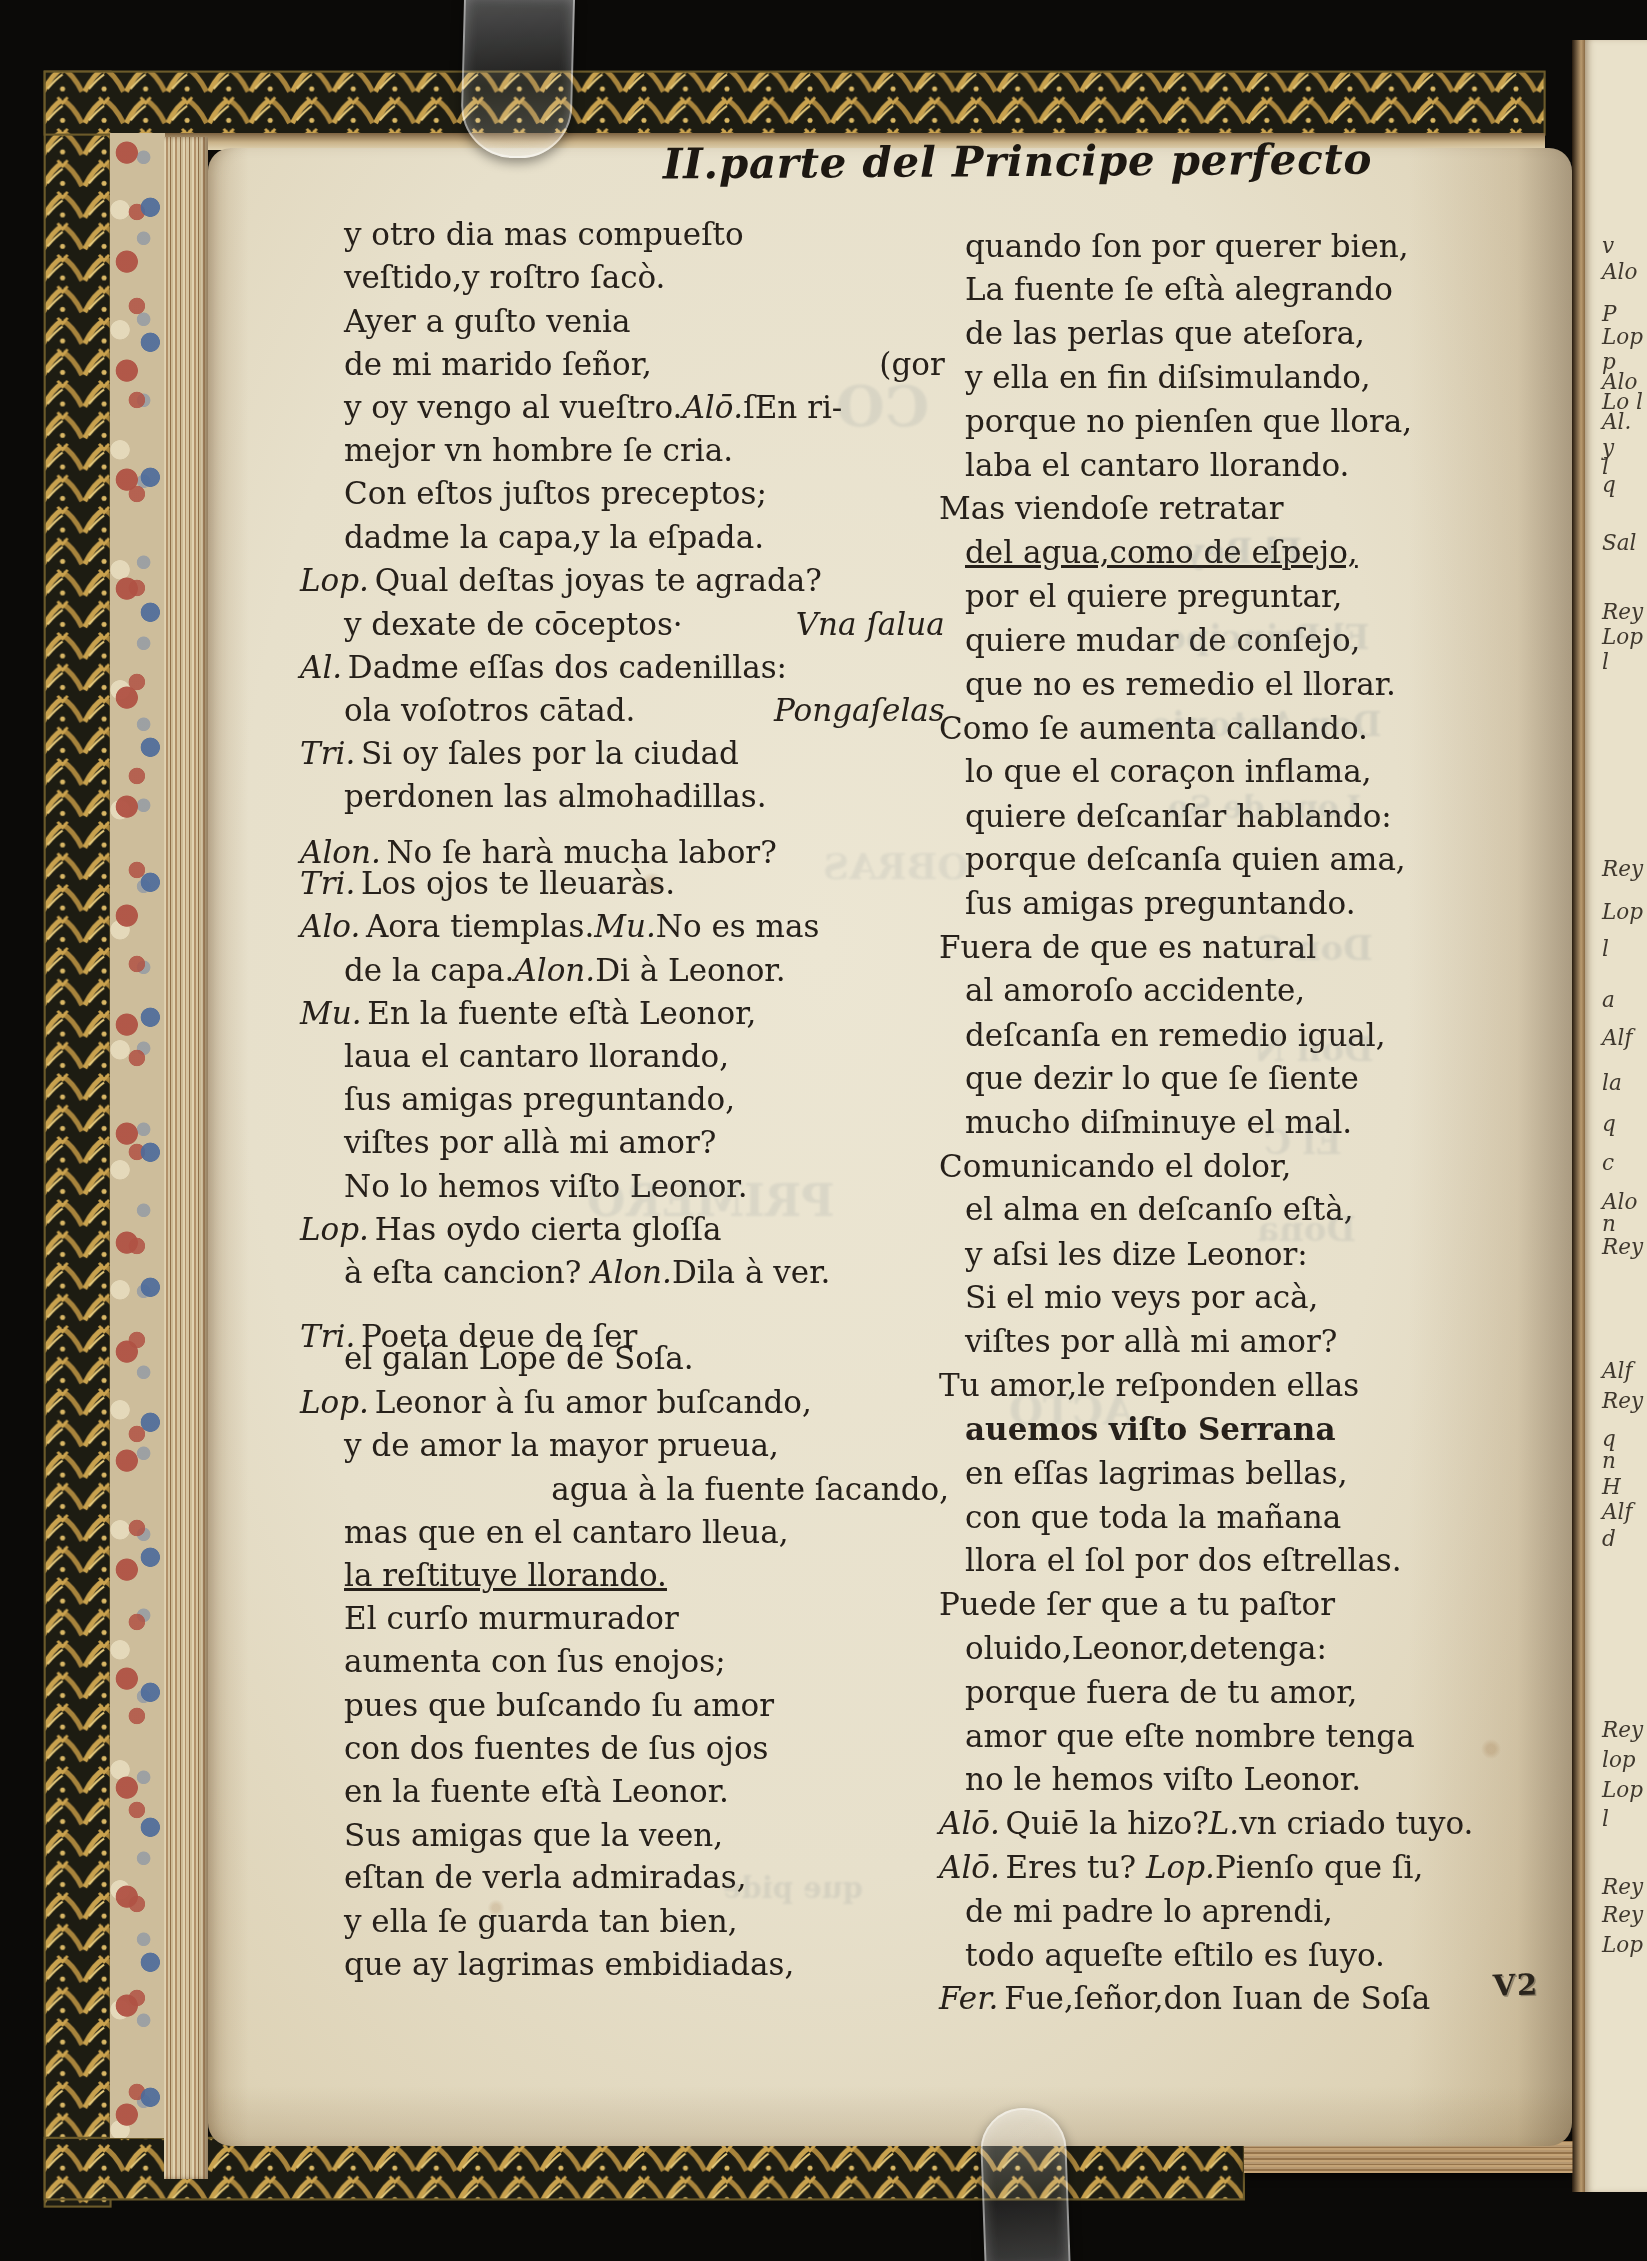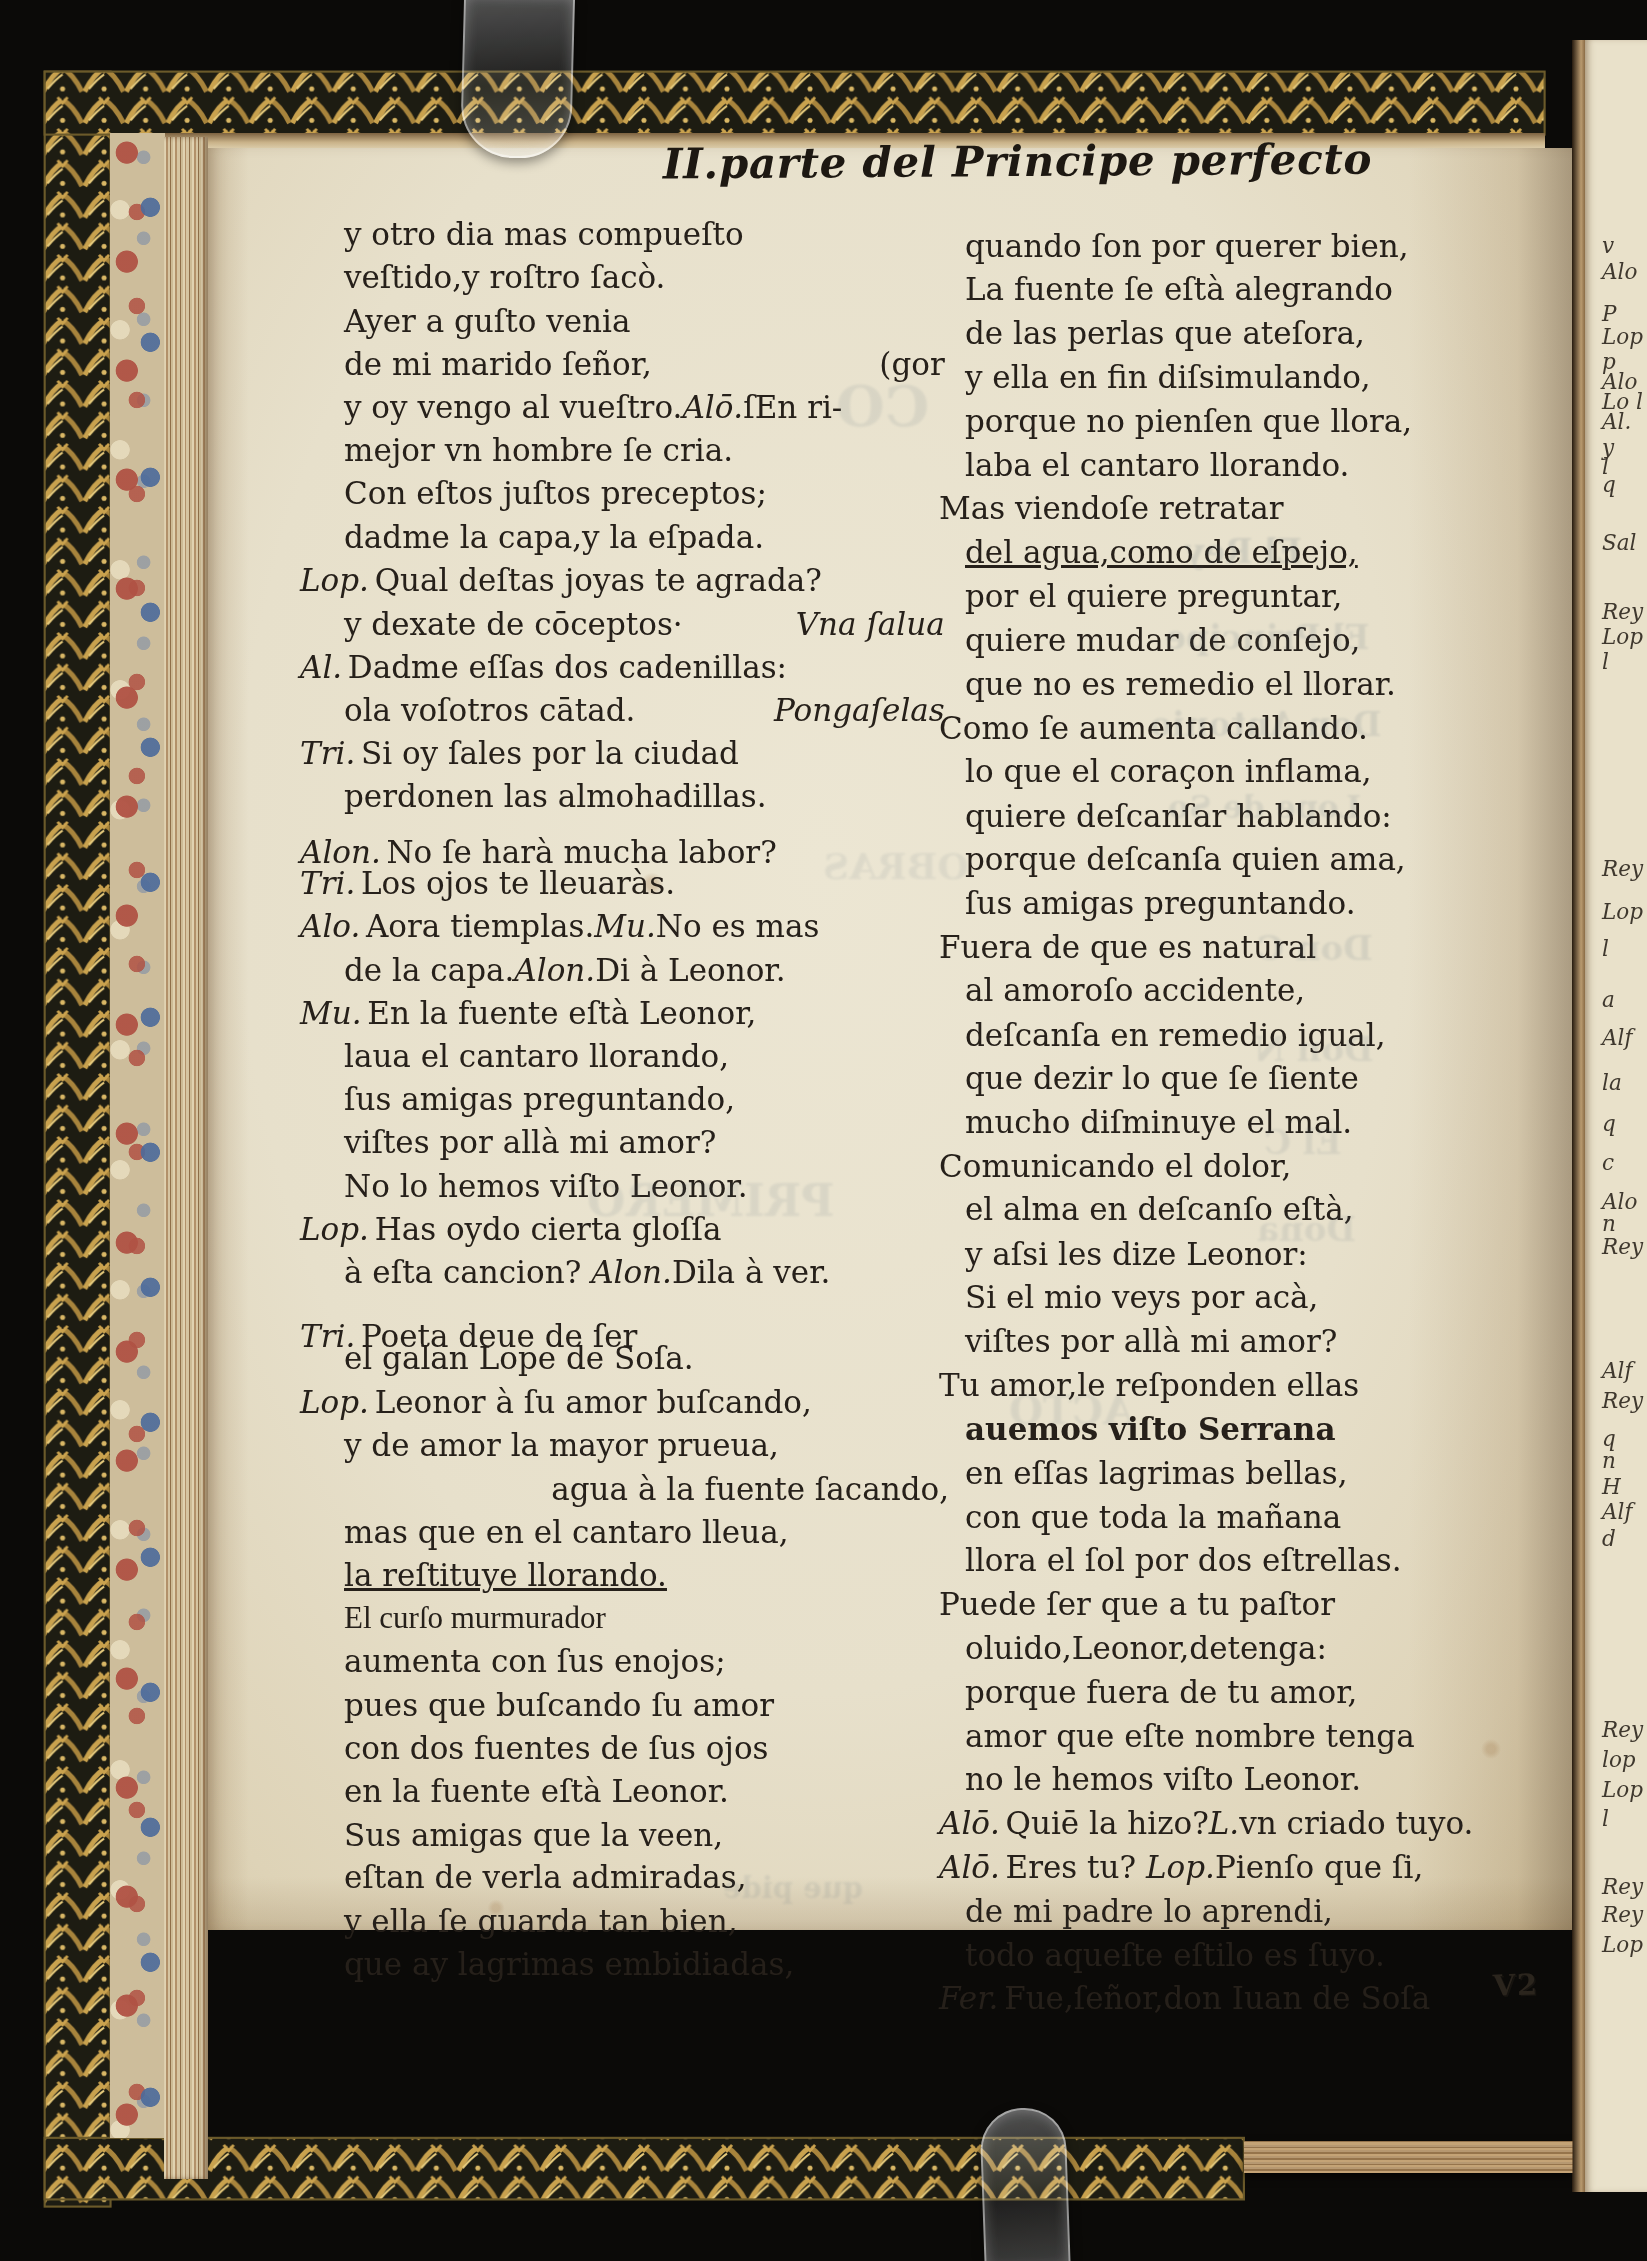--- a/index.html
+++ b/index.html
@@ -25,29 +25,29 @@
   .edges-left{left:164px;top:137px;width:44px;height:2042px;
     background:repeating-linear-gradient(90deg,#e0d2b1 0 2.1px,#b2916a 2.1px 3.6px,#d6c5a2 3.6px 6.4px,#8f6f4a 6.4px 7.2px,#cdbb96 7.2px 9.3px);
     box-shadow:inset -4.3px 0 5.7px rgba(70,45,20,.45);}
   .edges-top{left:165px;top:133px;width:1380px;height:17px;
     background:linear-gradient(180deg,#7c6240,#c9b289 55%,#e0d3b2);}
   .edges-bottom{left:1244px;top:2141px;width:329px;height:31.5px;
     background:repeating-linear-gradient(0deg,#c4a376 0 2.1px,#95744c 2.1px 3.6px,#b69871 3.6px 5.7px);
     box-shadow:0 4.3px 7.2px rgba(0,0,0,.6);}
 
   
-  .page{left:208px;top:148px;width:1364px;height:1782px;color:#26201a;
+  .page{left:208px;top:148px;width:1364px;height:1998px;color:#26201a;
     background:
       radial-gradient(circle 11.5px at 444px 736px, rgba(150,105,55,.25) 0 5px, transparent 11.5px),
       radial-gradient(circle 10px at 1283px 1601px, rgba(150,105,55,.22) 0 4.3px, transparent 10px),
       radial-gradient(circle 8.6px at 288px 1760px, rgba(150,105,55,.2) 0 3.6px, transparent 8.6px),
       linear-gradient(90deg, rgba(130,95,50,.22) 0, rgba(130,95,50,0) 3%, rgba(130,95,50,0) 88%, rgba(135,100,55,.18) 96%, rgba(80,55,28,.38) 100%),
       linear-gradient(0deg, rgba(120,90,50,.2) 0, rgba(120,90,50,0) 3%),
       radial-gradient(ellipse at 45% 40%, #ece6d3 0%, #e7e0cb 55%, #ded3b7 85%, #d5c8a7 100%);
-    box-shadow:inset 10px 0 15.8px -7.2px rgba(90,60,30,.35);}
+    box-shadow:inset 10px 0 15.8px -7.2px rgba(90,60,30,.35);border-radius:23px;}
 
   .running-title{position:absolute;left:337px;top:-11.5px;width:945px;text-align:center;
     font-style:italic;font-weight:700;font-size:42px;letter-spacing:0.7px;color:#1d1812;
     transform:rotate(-0.4deg);}
 
   .col{position:absolute;font-size:31px;line-height:1.05;}
   #col-left{left:92px;top:0;width:605px;}
   #col-right{left:731px;top:0;width:616px;}
   .line{position:absolute;left:0;width:100%;white-space:nowrap;}
   .line .it, .speaker{font-style:italic;}
@@ -133,21 +133,21 @@
         <div class="line" style="top: 1022px; padding-left: 44px;"><span>No lo hemos viſto Leonor.</span></div>
         <div class="line" style="top: 1065px;"><span class="speaker">Lop.</span><span>Has oydo cierta gloſſa</span></div>
         <div class="line" style="top: 1108px; padding-left: 44px;"><span>à eſta cancion? </span><span class="it">Alon.</span><span>Dila à ver.</span></div>
         <div class="line" style="top: 1151px; margin-top: 21px;"><span class="speaker">Tri.</span><span>Poeta deue de ſer</span></div>
         <div class="line" style="top: 1194px; padding-left: 44px;"><span>el galan Lope de Soſa.</span></div>
         <div class="line" style="top: 1238px;"><span class="speaker">Lop.</span><span>Leonor à ſu amor buſcando,</span></div>
         <div class="line" style="top: 1281px; padding-left: 44px;"><span>y de amor la mayor prueua,</span></div>
         <div class="line" style="top: 1325px; padding-left: 44px; text-align: right;"><span>agua à la fuente ſacando,</span></div>
         <div class="line" style="top: 1368px; padding-left: 44px;"><span>mas que en el cantaro lleua,</span></div>
         <div class="line" style="top: 1411px; padding-left: 44px; text-decoration: underline;"><span>la reſtituye llorando.</span></div>
-        <div class="line" style="top: 1454px; padding-left: 44px; font-family: Liberation Serif, serif;"><span>El curſo murmurador</span></div>
+        <div class="line" style="top: 1454px; padding-left: 44px;"><span>El curſo murmurador</span></div>
         <div class="line" style="top: 1497px; padding-left: 44px;"><span>aumenta con ſus enojos;</span></div>
         <div class="line" style="top: 1541px; padding-left: 44px;"><span>pues que buſcando ſu amor</span></div>
         <div class="line" style="top: 1584px; padding-left: 44px;"><span>con dos fuentes de ſus ojos</span></div>
         <div class="line" style="top: 1627px; padding-left: 44px;"><span>en la fuente eſtà Leonor.</span></div>
         <div class="line" style="top: 1671px; padding-left: 44px;"><span>Sus amigas que la veen,</span></div>
         <div class="line" style="top: 1713px; padding-left: 44px;"><span>eſtan de verla admiradas,</span></div>
         <div class="line" style="top: 1757px; padding-left: 44px;"><span>y ella ſe guarda tan bien,</span></div>
         <div class="line" style="top: 1800px; padding-left: 44px;"><span>que ay lagrimas embidiadas,</span></div>
       </div>
     <div class="col" id="col-right">

